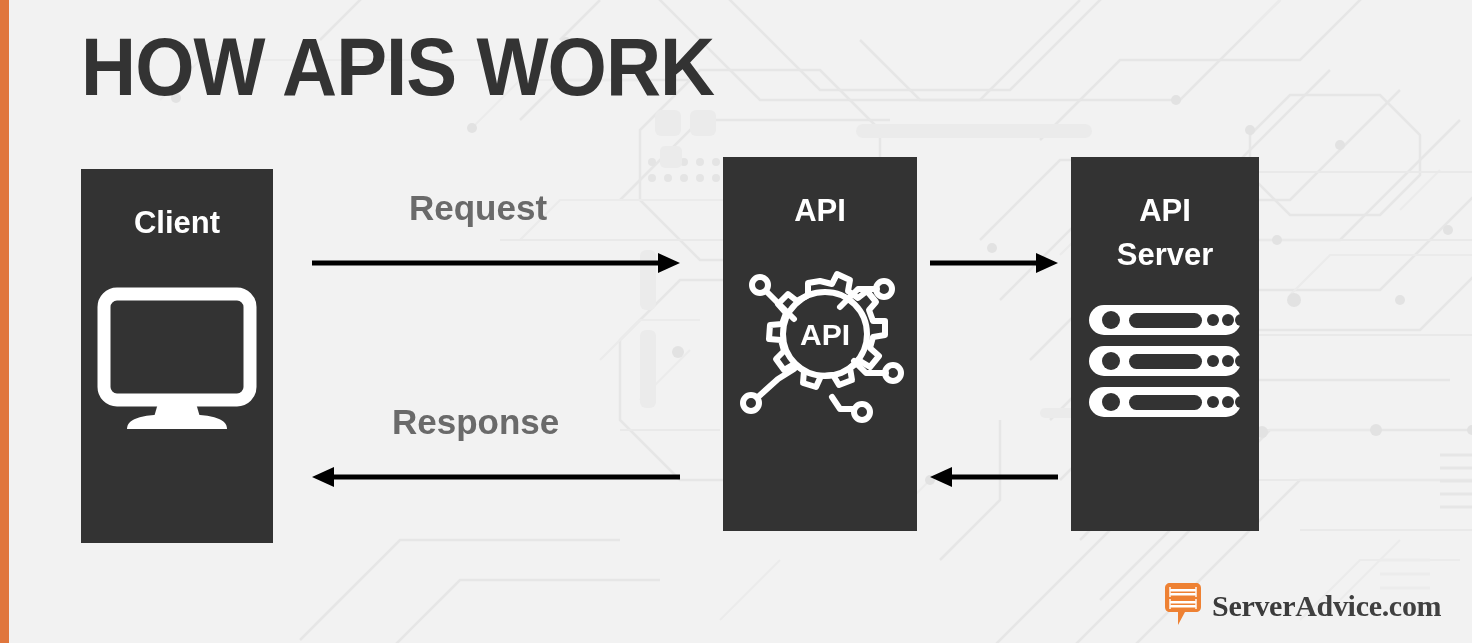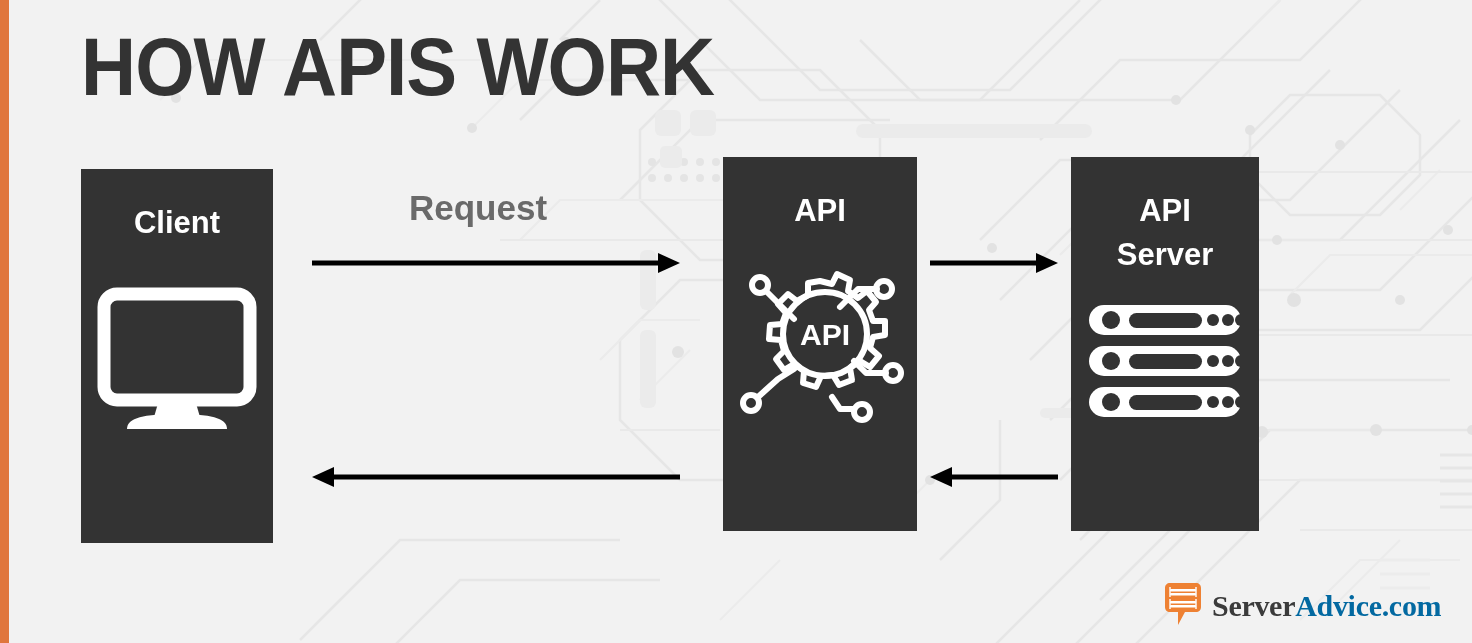--- a/index.html
+++ b/index.html
@@ -108,21 +108,21 @@
     z-index:7;
   }
   #logo-text {
     font-family:"Liberation Serif", serif;
     font-size:30px;
     font-weight:bold;
     letter-spacing:-0.3px;
     white-space:nowrap;
   }
   .logo-hosting { color:#3b3b3b; }
-  .logo-advice  { color:#0369a1; }
+  .logo-advice  { color:#404040; }
 </style>
 </head>
 <body>
 
 <div id="stage">
 
   <svg id="circuit-bg" viewBox="0 0 1472 643" xmlns="http://www.w3.org/2000/svg">
     <g fill="none" stroke="#e6e6e6" stroke-width="2.5">
       <path d="M640 -20 L760 100 L980 100 L1080 0"></path>
       <path d="M700 -30 L820 90 L1010 90 L1120 -20"></path>
@@ -318,20 +318,21 @@
           <rect x="40" y="8" width="73" height="15" rx="7.5" fill="#333333"></rect>
           <circle cx="124" cy="15" r="6" fill="#333333"></circle>
           <circle cx="139" cy="15" r="6" fill="#333333"></circle>
           <circle cx="152" cy="15" r="6" fill="#333333"></circle>
         </g>
       </svg>
     </div>
   </div>
 
   <div class="flow-label" id="label-request">Request</div>
+  <div class="flow-label" id="label-response">Response</div>
 
   <svg class="arrow-svg" id="arrow-request" width="368" height="26" viewBox="0 0 368 26" xmlns="http://www.w3.org/2000/svg">
     <line x1="0" y1="13" x2="348" y2="13" stroke="#000000" stroke-width="5"></line>
     <path d="M346 3 L368 13 L346 23 Z" fill="#000000"></path>
   </svg>
 
   <svg class="arrow-svg" id="arrow-response" width="368" height="26" viewBox="0 0 368 26" xmlns="http://www.w3.org/2000/svg">
     <line x1="22" y1="13" x2="368" y2="13" stroke="#000000" stroke-width="5"></line>
     <path d="M22 3 L0 13 L22 23 Z" fill="#000000"></path>
   </svg>

